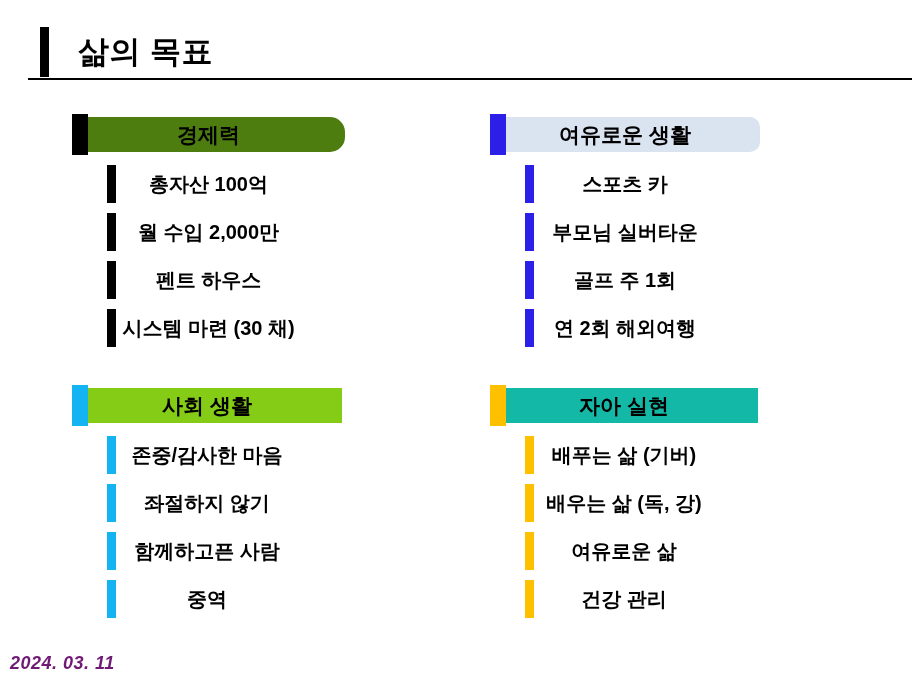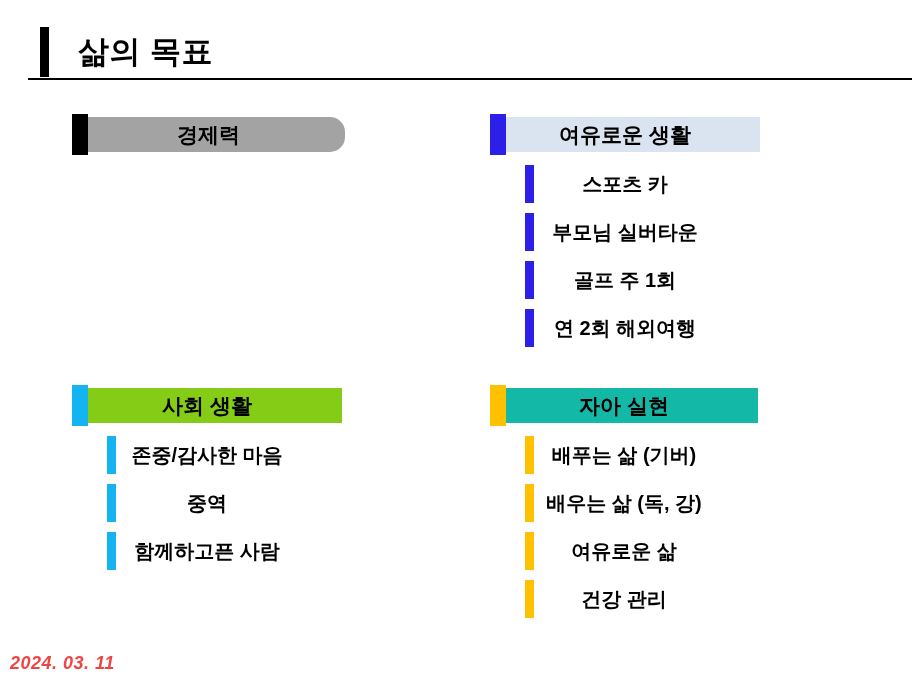--- a/index.html
+++ b/index.html
@@ -48,47 +48,65 @@
   .item-bar {
     position: absolute; left: 35px; top: 0;
     width: 9px; height: 38px;
   }
   .item-text { font-size: 20px; font-weight: 700; white-space: nowrap; }
 
   
   .date-label {
     position: absolute; left: 10px; top: 653px;
     font-size: 18px; font-weight: 700; font-style: italic;
-    letter-spacing: 0.5px; color: #ef4444;
+    letter-spacing: 0.5px; color: #701a75;
   }
 
   
   .sec-1 { left: 72px;  top: 117px; width: 273px; }
   .sec-2 { left: 490px; top: 117px; width: 270px; }
   .sec-3 { left: 72px;  top: 388px; width: 270px; }
   .sec-4 { left: 490px; top: 388px; width: 268px; }
 </style>
 </head>
 <body>
 
 <div class="slide">
 
   <div class="title-accent" style="background: rgb(0, 0, 0);"></div>
   <h1 class="page-title">삶의 목표</h1>
   <div class="title-rule" style="background: rgb(0, 0, 0);"></div>
 
   <section class="sec sec-1">
-    <header class="sec-header" style="background: #a3a3a3; border-radius: 15px;">
+    <header class="sec-header" style="background: #4d7c0f; border-radius: 15px;">
       <span class="sec-accent" style="background: rgb(0, 0, 0);"></span>
       <span class="sec-title">경제력</span>
     </header>
+    <ul class="sec-items">
+      <li class="item">
+        <span class="item-bar" style="background: rgb(0, 0, 0);"></span>
+        <span class="item-text">총자산 100억</span>
+      </li>
+      <li class="item">
+        <span class="item-bar" style="background: rgb(0, 0, 0);"></span>
+        <span class="item-text">월 수입 2,000만</span>
+      </li>
+      <li class="item">
+        <span class="item-bar" style="background: rgb(0, 0, 0);"></span>
+        <span class="item-text">펜트 하우스</span>
+      </li>
+      <li class="item">
+        <span class="item-bar" style="background: rgb(0, 0, 0);"></span>
+        <span class="item-text">시스템 마련 (30 채)</span>
+      </li>
+    </ul>
   </section>
 
   <section class="sec sec-2">
-    <header class="sec-header" style="background: rgb(218, 227, 240);">
+    <header class="sec-header" style="background: rgb(218, 227, 240); border-radius: 10px;">
       <span class="sec-accent" style="background: rgb(43, 31, 232);"></span>
       <span class="sec-title">여유로운 생활</span>
     </header>
     <ul class="sec-items">
       <li class="item">
         <span class="item-bar" style="background: rgb(43, 31, 232);"></span>
         <span class="item-text">스포츠 카</span>
       </li>
       <li class="item">
         <span class="item-bar" style="background: rgb(43, 31, 232);"></span>
@@ -110,25 +128,29 @@
       <span class="sec-accent" style="background: rgb(20, 180, 242);"></span>
       <span class="sec-title">사회 생활</span>
     </header>
     <ul class="sec-items">
       <li class="item">
         <span class="item-bar" style="background: rgb(20, 180, 242);"></span>
         <span class="item-text">존중/감사한 마음</span>
       </li>
       <li class="item">
         <span class="item-bar" style="background: rgb(20, 180, 242);"></span>
-        <span class="item-text">중역</span>
+        <span class="item-text">좌절하지 않기</span>
       </li>
       <li class="item">
         <span class="item-bar" style="background: rgb(20, 180, 242);"></span>
         <span class="item-text">함께하고픈 사람</span>
+      </li>
+      <li class="item">
+        <span class="item-bar" style="background: rgb(20, 180, 242);"></span>
+        <span class="item-text">중역</span>
       </li>
     </ul>
   </section>
 
   <section class="sec sec-4">
     <header class="sec-header" style="background: #14b8a6;">
       <span class="sec-accent" style="background: rgb(255, 192, 0);"></span>
       <span class="sec-title">자아 실현</span>
     </header>
     <ul class="sec-items">

